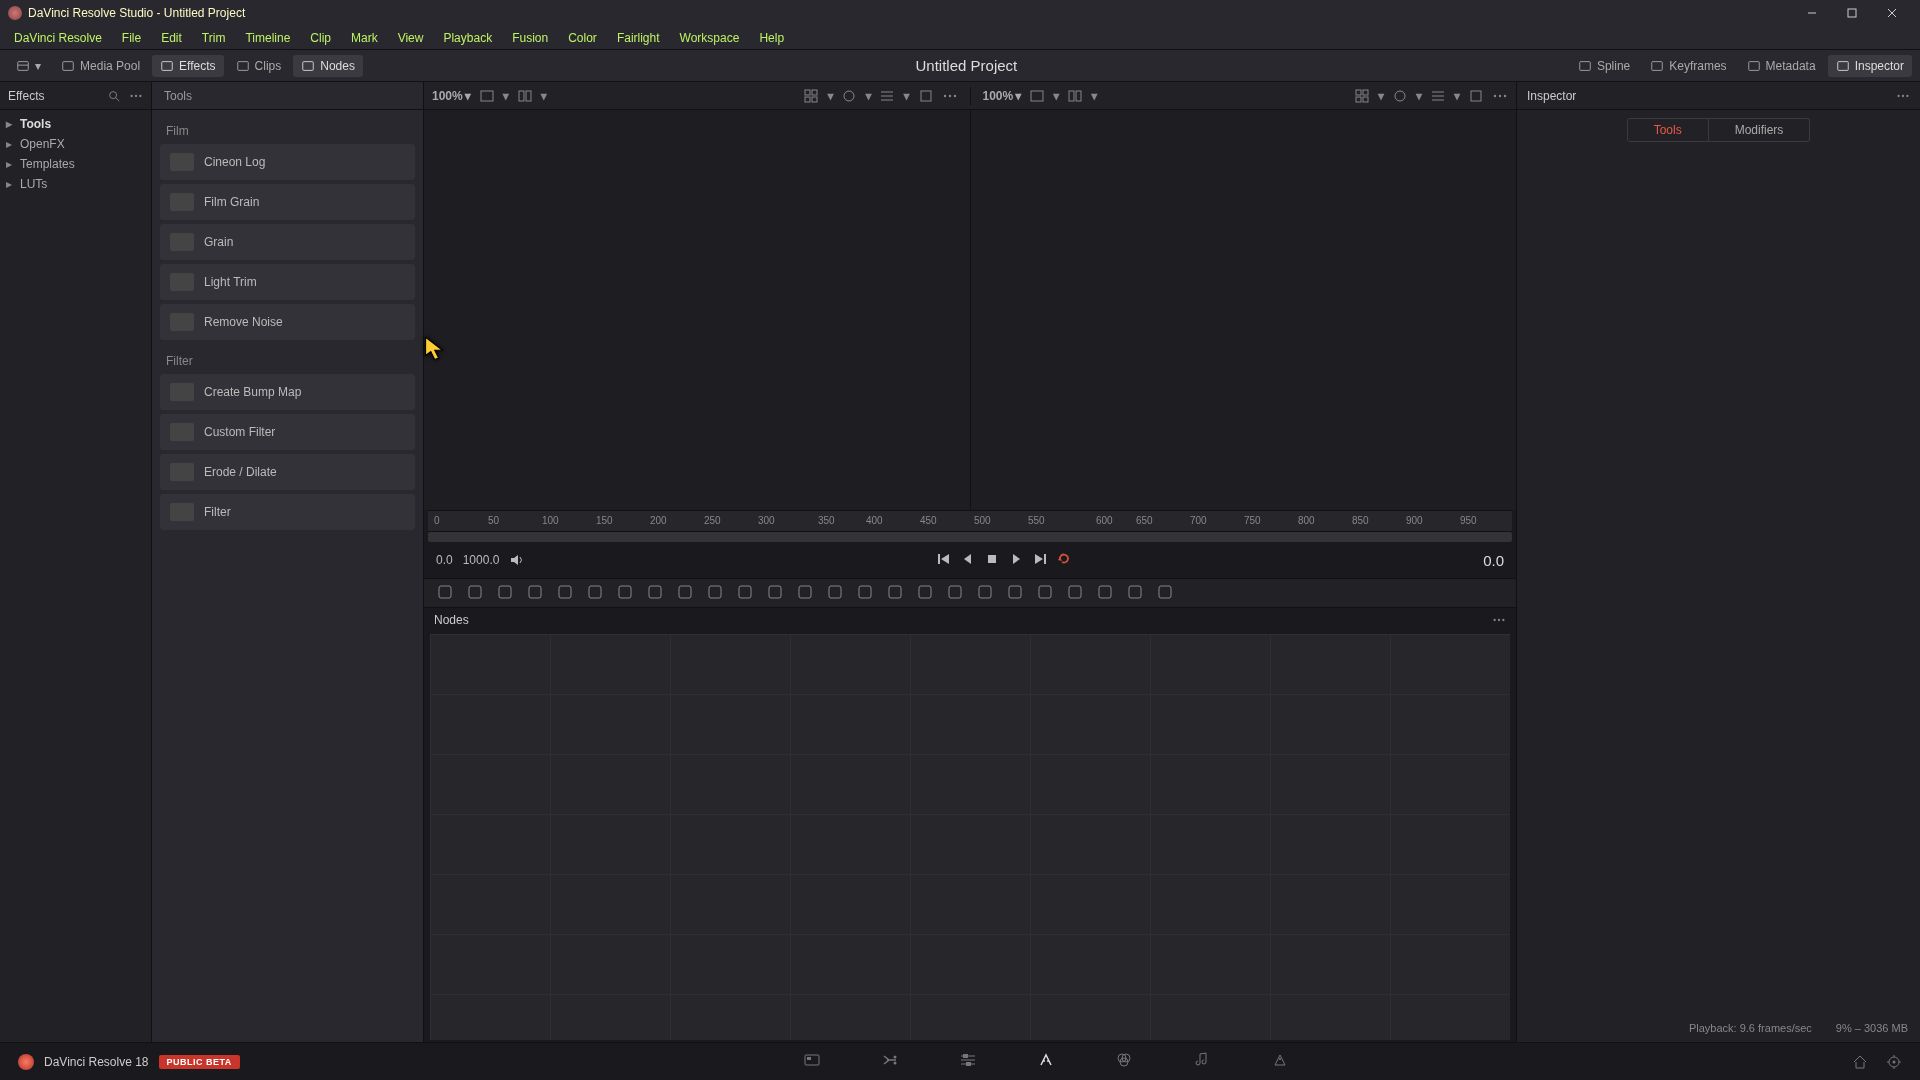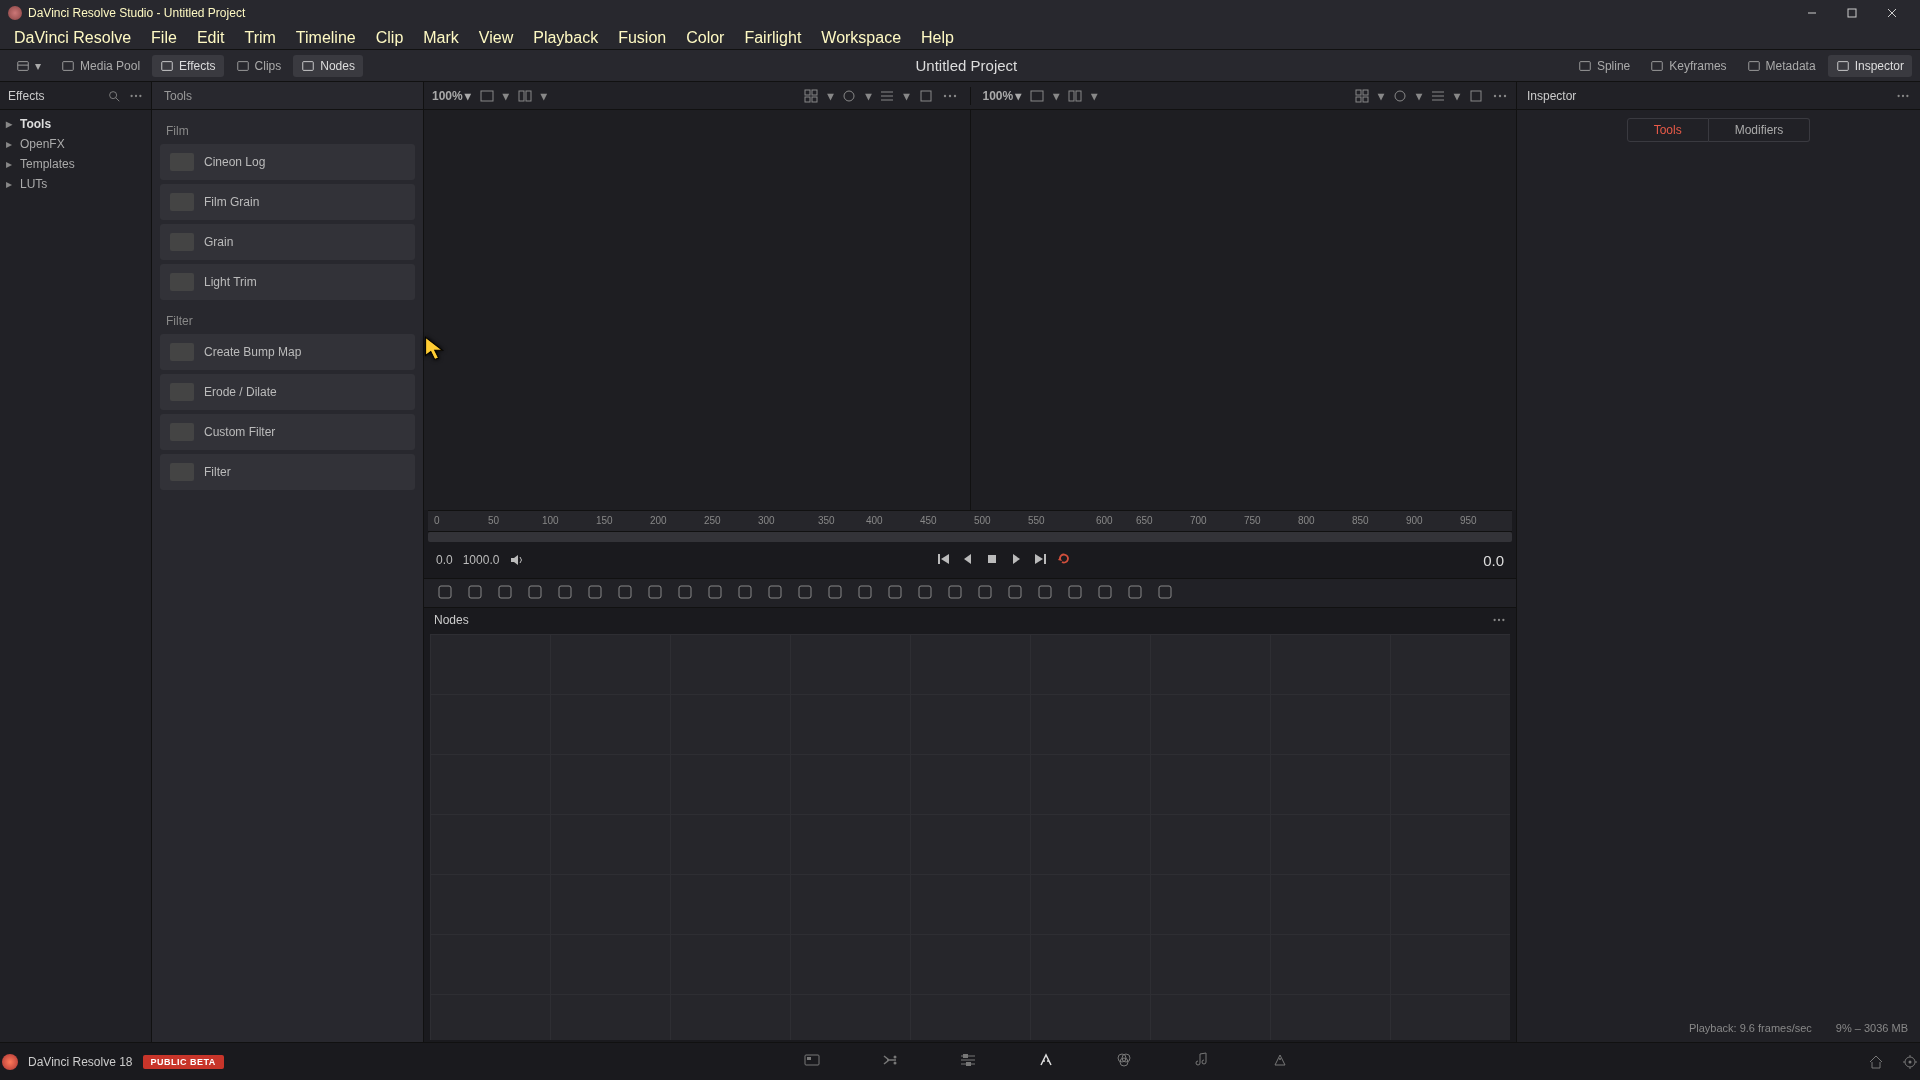--- a/index.html
+++ b/index.html
@@ -9,21 +9,21 @@
 .titlebar { height: 26px; background: #28282e; display: flex; align-items: center; padding: 0 8px; justify-content: space-between; }
 .titlebar-left { display: flex; align-items: center; gap: 6px; }
 .app-icon { width: 14px; height: 14px; background: radial-gradient(circle, #c77 0%, #844 100%); border-radius: 50%; }
 .titlebar-title { color: #fef9c3; font-size: 12px; }
 .titlebar-controls { display: flex; gap: 0; }
 .win-btn { width: 40px; height: 26px; display: flex; align-items: center; justify-content: center; color: #ccc; }
 .win-btn svg { width: 10px; height: 10px; }
 
 
 .menubar { height: 24px; background: #28282e; display: flex; align-items: center; padding: 0 4px; border-bottom: 1px solid #111; }
-.menu-item { padding: 3px 10px; color: #fef9c3; font-size: 16px; }
+.menu-item { padding: 3px 10px; color: #bef264; font-size: 12px; }
 
 
 .toolbar { height: 32px; background: #28282e; display: flex; align-items: center; padding: 0 8px; justify-content: space-between; border-bottom: 1px solid #111; }
 .toolbar-group { display: flex; align-items: center; gap: 4px; }
 .toolbar-btn { display: flex; align-items: center; gap: 5px; padding: 4px 8px; color: #aaa; border-radius: 3px; }
 .toolbar-btn.active { background: #3a3a40; color: #ddd; }
 .toolbar-btn svg { width: 14px; height: 14px; }
 .project-title { color: #ddd; font-size: 15px; font-weight: 400; }
 
 
@@ -84,21 +84,21 @@
 .inspector { width: 404px; background: #212126; border-left: 1px solid #111; display: flex; flex-direction: column; }
 .inspector-header { height: 28px; display: flex; align-items: center; justify-content: space-between; padding: 0 10px; border-bottom: 1px solid #111; }
 .inspector-tabs { display: flex; justify-content: center; padding: 8px; gap: 0; }
 .insp-tab { padding: 4px 26px; border: 1px solid #3a3a40; color: #aaa; text-align: center; }
 .insp-tab:first-child { border-radius: 3px 0 0 3px; }
 .insp-tab:last-child { border-radius: 0 3px 3px 0; border-left: none; }
 .insp-tab.active { color: #e85a48; }
 
 
 .statusbar { position: absolute; bottom: 38px; right: 12px; height: 20px; color: #888; font-size: 11px; display: flex; gap: 24px; }
-.bottombar { position: absolute; bottom: 0; left: 0; right: 0; height: 38px; background: #1a1a1e; display: flex; align-items: center; padding: 0 2px; border-top: 1px solid #111; justify-content: space-between;}
+.bottombar { position: absolute; bottom: 0; left: 0; right: 0; height: 38px; background: #1a1a1e; display: flex; align-items: center; padding: 0 18px; border-top: 1px solid #111; justify-content: space-between;}
 .bb-left { display: flex; align-items: center; gap: 10px; }
 .bb-logo { width: 16px; height: 16px; background: radial-gradient(circle, #ff7a5a 0%, #a33 100%); border-radius: 50%; }
 .bb-name { color: #ccc; font-size: 12px; }
 .bb-badge { background: #c8352a; color: #fff; font-size: 9px; font-weight: 600; padding: 2px 8px; border-radius: 2px; letter-spacing: 0.5px;}
 .bb-pages { display: flex; gap: 60px; }
 .page-icon { color: #777; position: relative; }
 .page-icon.active { color: #ddd; }
 .page-icon.active::after { content:''; position: absolute; bottom:-10px; left:-8px; right:-8px; height: 2px; background: #e85a48; }
 .page-icon svg { width:18px; height:18px; }
 .bb-right { display: flex; gap: 18px; color: #777; }
@@ -266,32 +266,36 @@
           <span>Film Grain</span>
         </div>
         <div class="tool-card">
           <div class="tool-thumb"></div>
           <span>Grain</span>
         </div>
         <div class="tool-card">
           <div class="tool-thumb"></div>
           <span>Light Trim</span>
         </div>
+        <div class="tool-card">
+          <div class="tool-thumb"></div>
+          <span>Remove Noise</span>
+        </div>
         <div class="category-lbl">Filter</div>
         <div class="tool-card">
           <div class="tool-thumb"></div>
           <span>Create Bump Map</span>
         </div>
         <div class="tool-card">
           <div class="tool-thumb"></div>
+          <span>Custom Filter</span>
+        </div>
+        <div class="tool-card">
+          <div class="tool-thumb"></div>
           <span>Erode / Dilate</span>
-        </div>
-        <div class="tool-card">
-          <div class="tool-thumb"></div>
-          <span>Custom Filter</span>
         </div>
         <div class="tool-card">
           <div class="tool-thumb"></div>
           <span>Filter</span>
         </div>
       </div>
   </div>
 
   <div class="center">
     <div class="viewer-bar">

